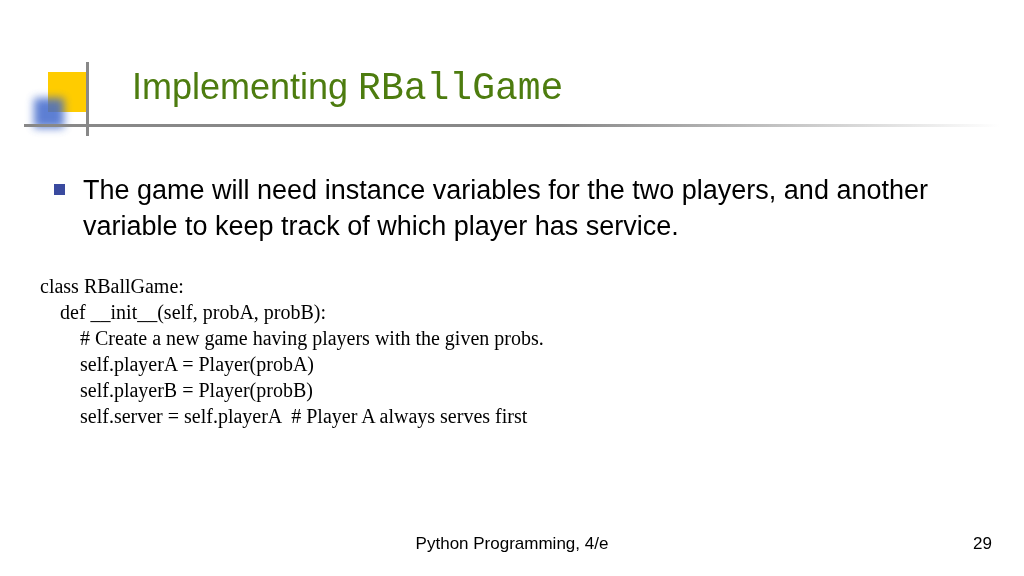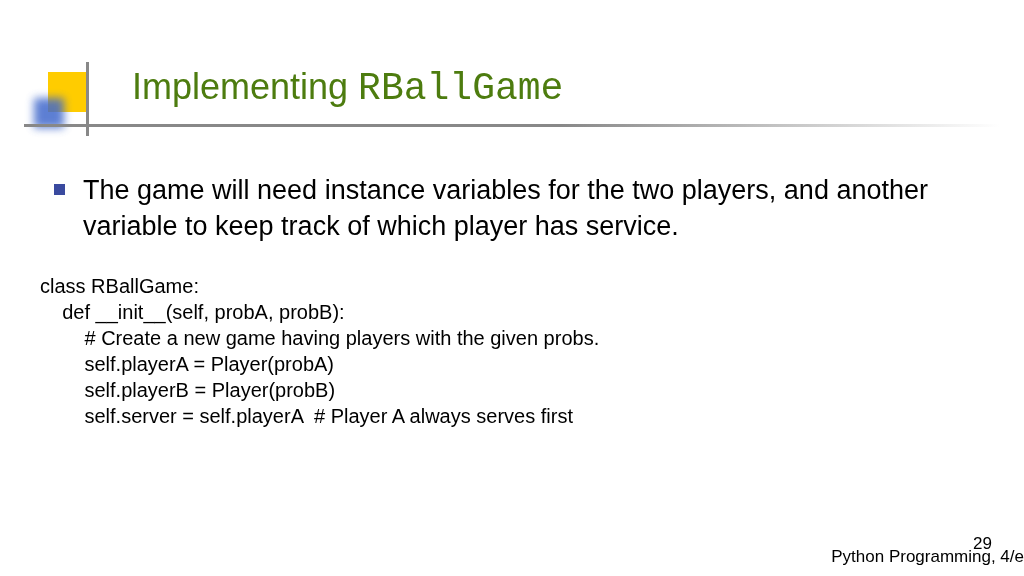--- a/index.html
+++ b/index.html
@@ -83,34 +83,34 @@
     margin-top: 12px;
     margin-right: 18px;
     flex-shrink: 0;
   }
   .bullet-text {
     font-size: 27px;
     color: #000;
     line-height: 1.35;
   }
   .code-block {
-    font-family: Liberation Sans, sans-serif;
+    font-family: Liberation Serif, serif;
     font-size: 20px;
     color: #000;
     white-space: pre;
     line-height: 1.3;
     margin-top: 18px;
     margin-left: -14px;
   }
   .footer-center {
     position: absolute;
-    bottom: 9px;
+    bottom: 22px;
     left: 0;
     width: 100%;
-    text-align: right;
+    text-align: center;
     font-size: 17px;
     color: #000;
   }
   .footer-right {
     position: absolute;
     bottom: 22px;
     right: 32px;
     font-size: 17px;
     color: #000;
   }

